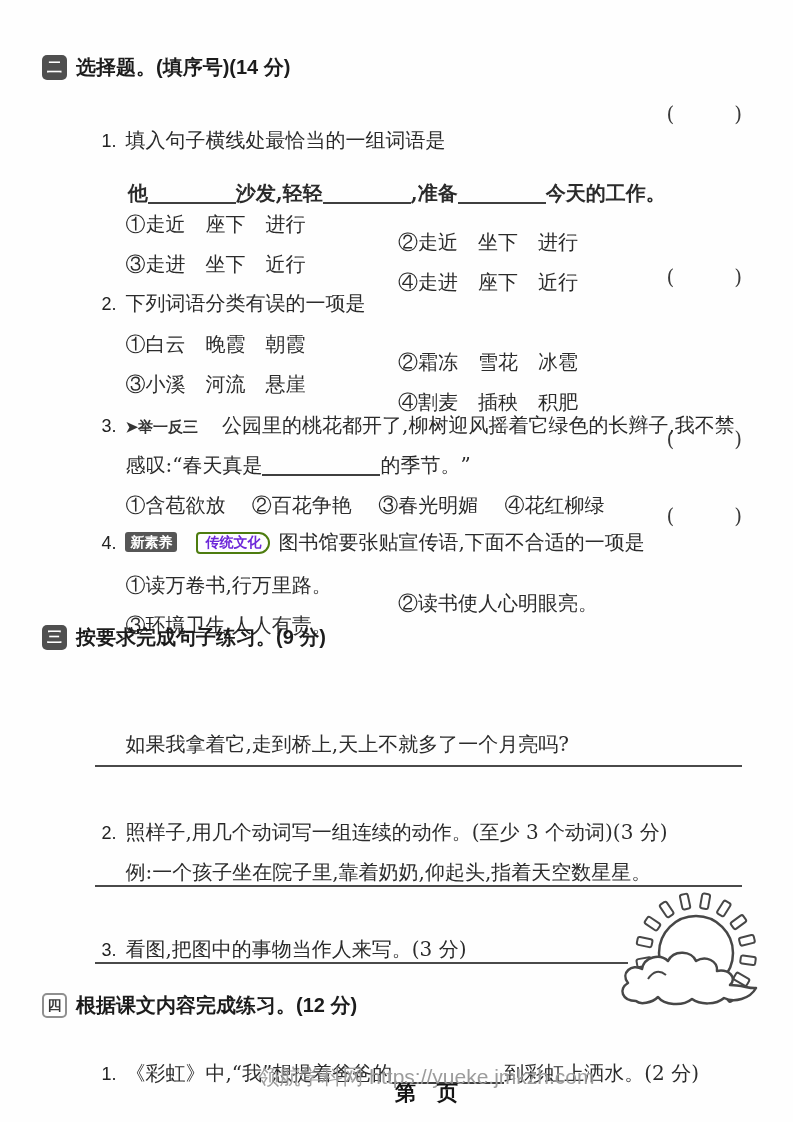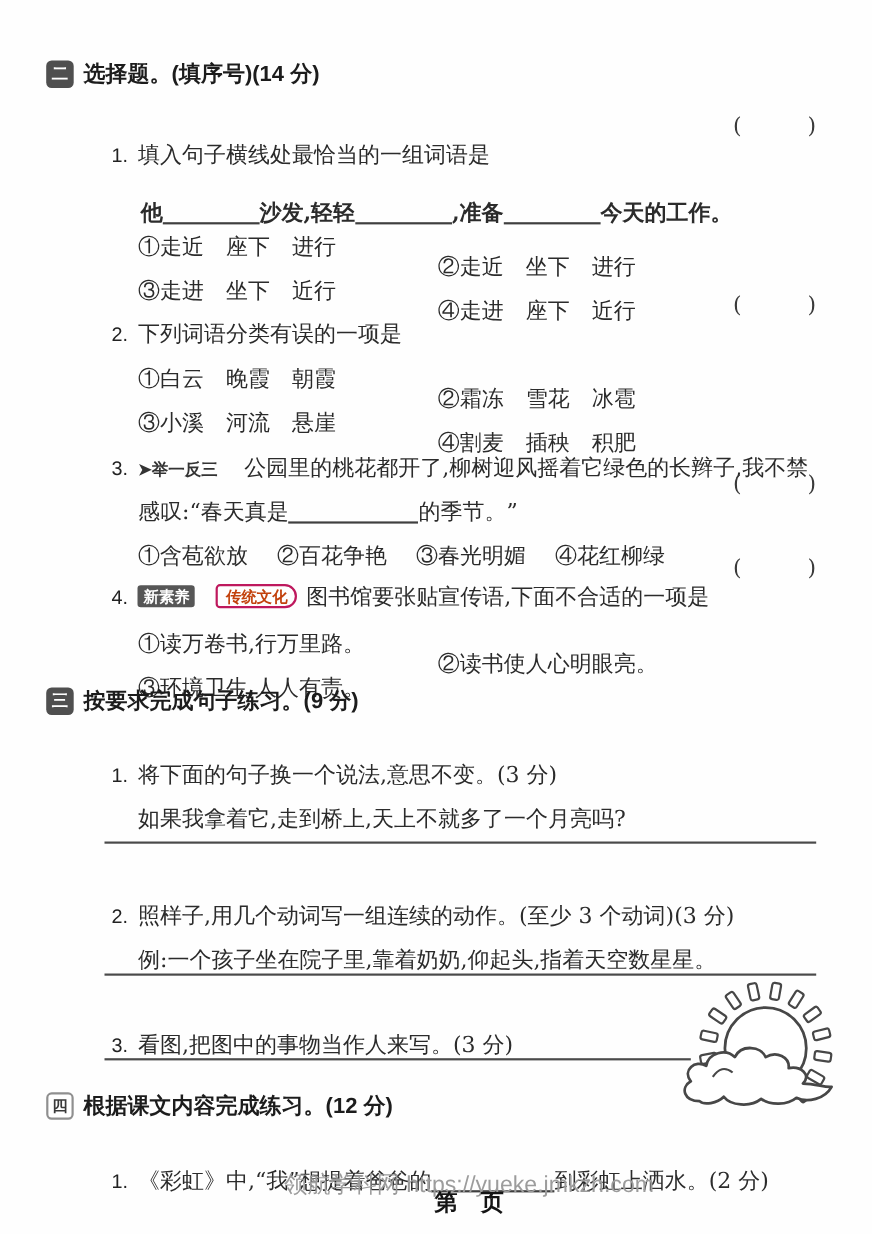--- a/index.html
+++ b/index.html
@@ -85,23 +85,23 @@
     font-weight:bold;
     font-size:14px;
     line-height:20px;
     padding:0 5px;
     border-radius:3px;
     vertical-align:2px;
     margin-right:19px;
   }
   .badge-outline{
     display:inline-block;
-    border:2px solid #be185d;
-    color:#c2410c;
-    font-family:Liberation Sans, sans-serif;
+    border:2px solid #4d7c0f;
+    color:#6d28d9;
+    font-family:Liberation Mono, monospace;
     font-weight:bold;
     font-size:14px;
     line-height:18px;
     padding:0 7px;
     border-radius:4px 11px 11px 4px;
     vertical-align:2px;
     margin-right:8px;
   }
   .ansline{
     position:absolute;
@@ -189,23 +189,20 @@
   </div>
   <div class="row" style="top:586px;left:100px;">
     <span>③环境卫生,人人有责。</span>
   </div>
 
   <div class="sec-header" style="top:624px;">
     <span class="sec-icon">三</span>
     <span>按要求完成句子练习。(9 分)</span>
   </div>
 
-  <div class="row" style="top:665px;">
-    <span class="qnum">1.</span><span>将下面的句子换一个说法,意思不变。(3 分)</span>
-  </div>
   <div class="row" style="top:705px;left:100px;">
     <span>如果我拿着它,走到桥上,天上不就多了一个月亮吗?</span>
   </div>
   <div class="ansline" style="top:765px;left:95px;width:647px;"></div>
 
   <div class="row" style="top:793px;">
     <span class="qnum">2.</span><span>照样子,用几个动词写一组连续的动作。(至少 3 个动词)(3 分)</span>
   </div>
   <div class="row" style="top:833px;left:100px;">
     <span>例:一个孩子坐在院子里,靠着奶奶,仰起头,指着天空数星星。</span>

